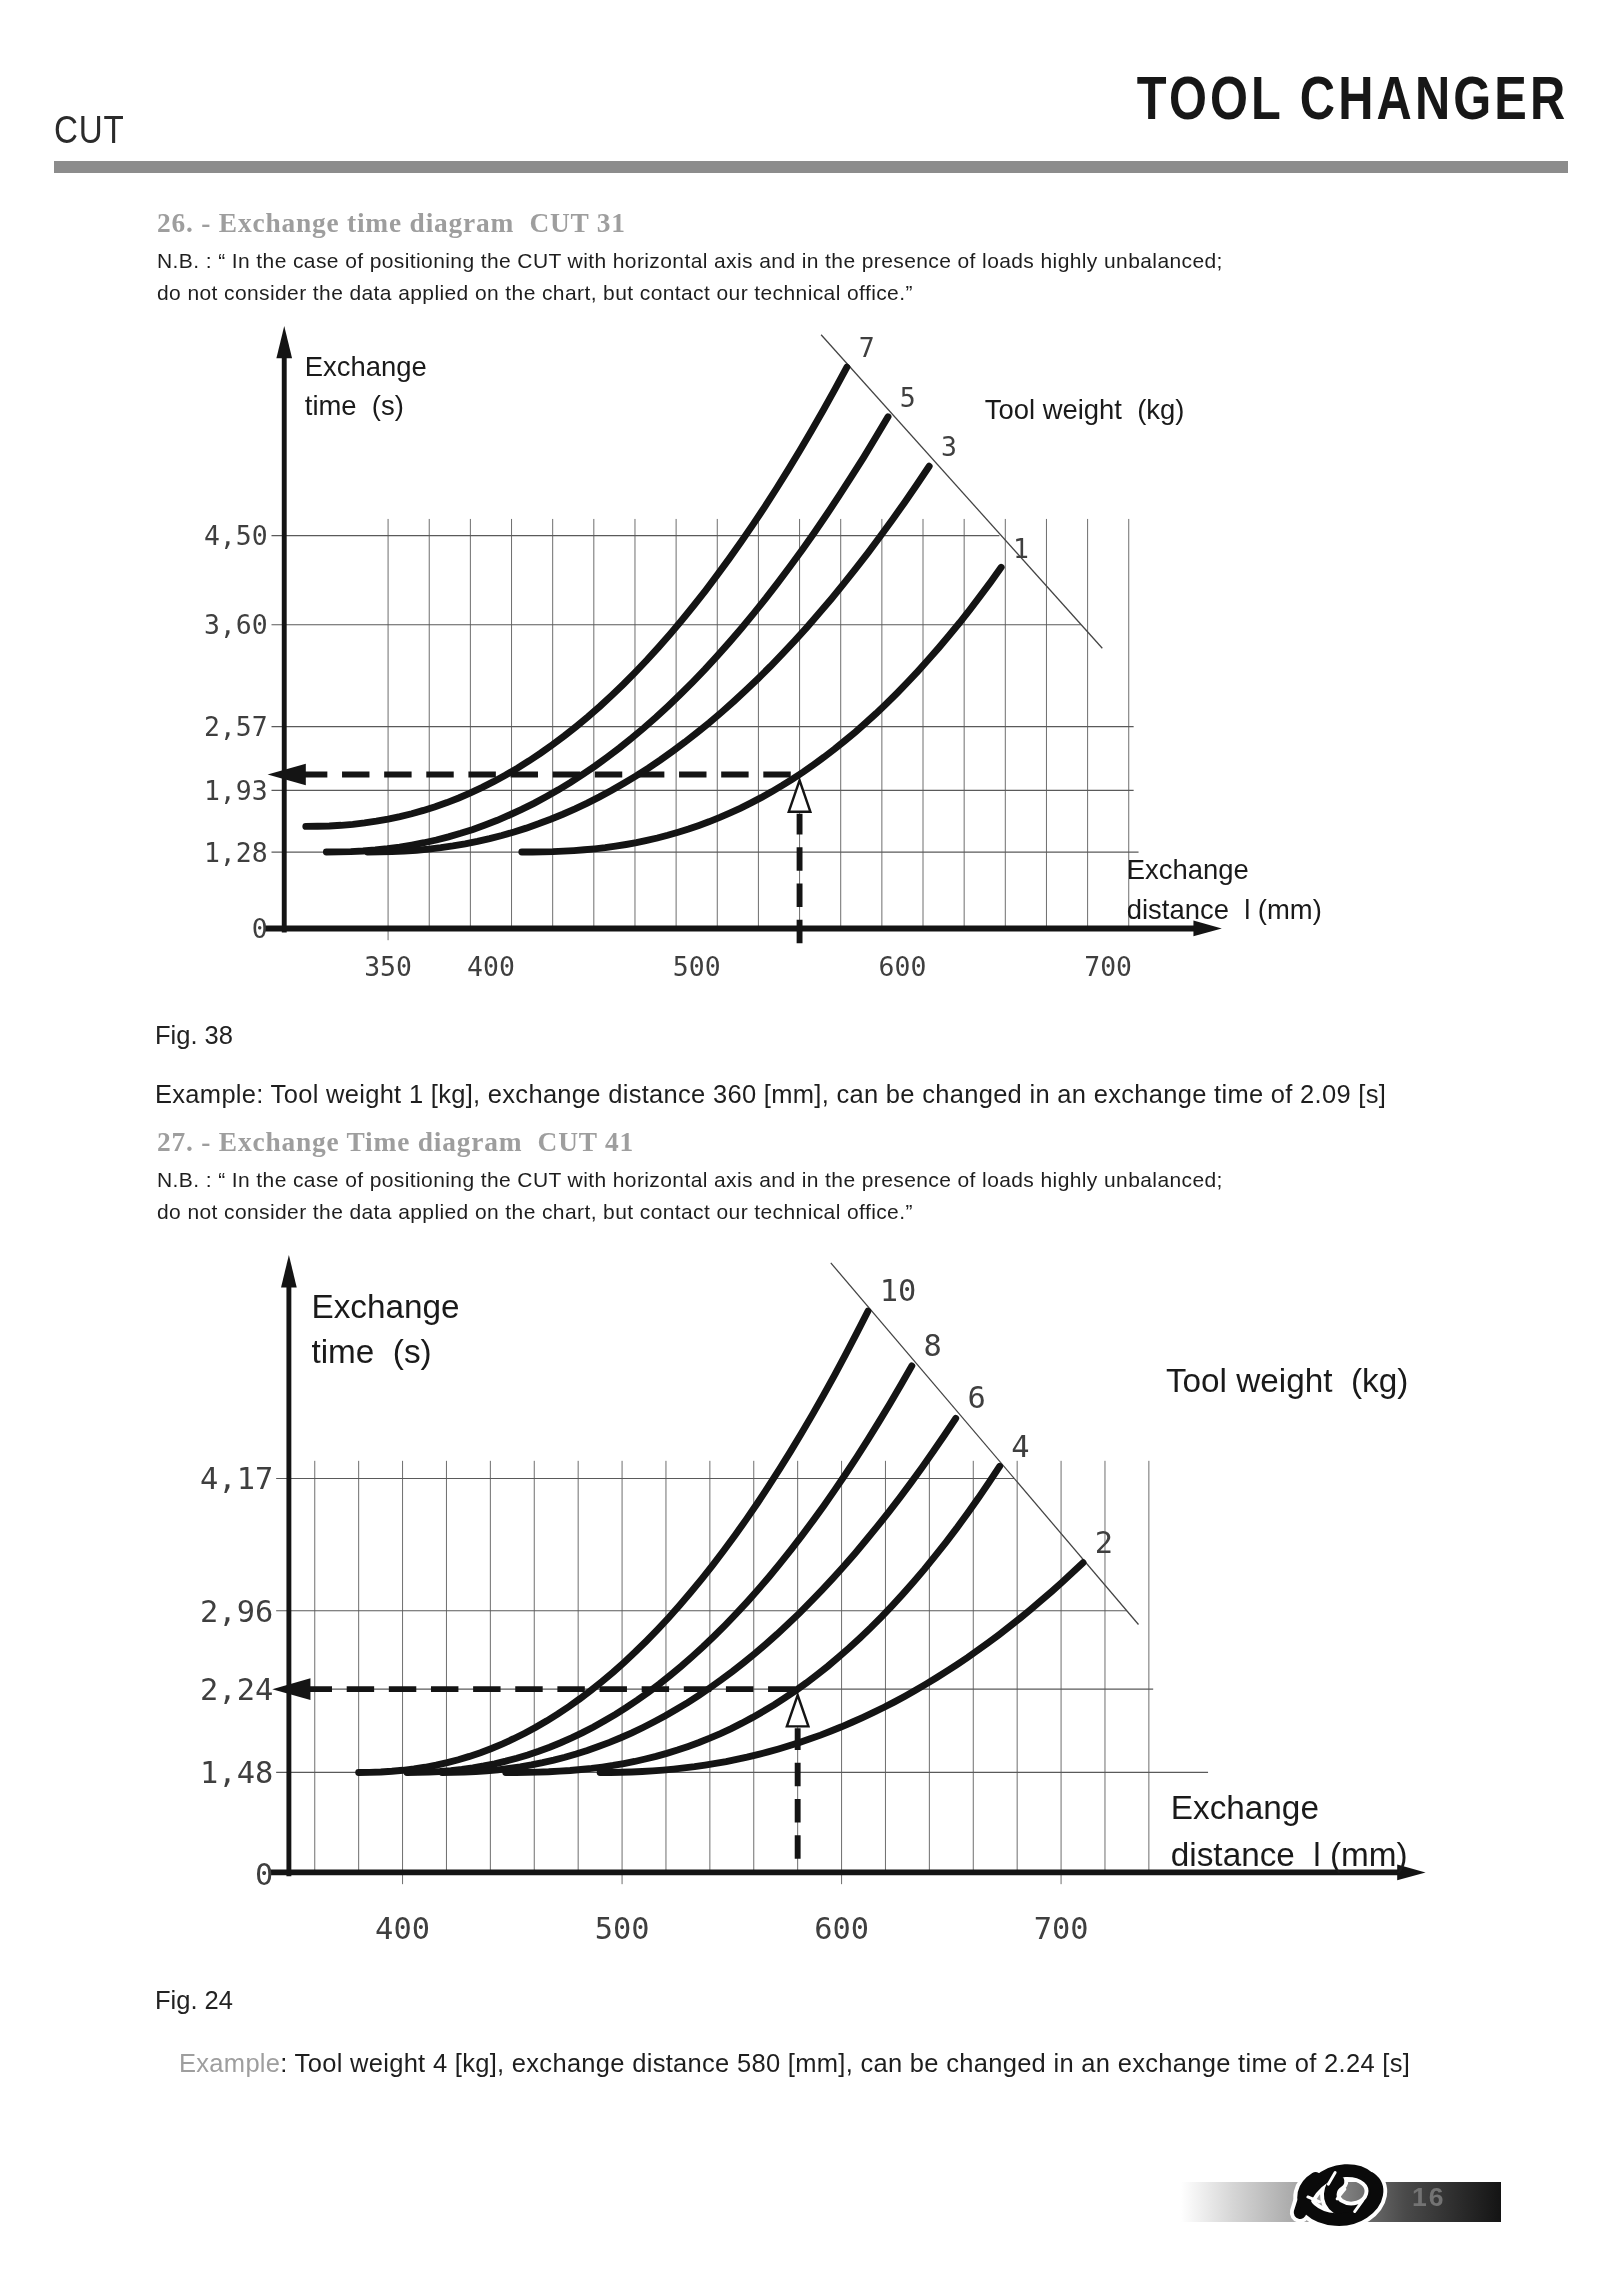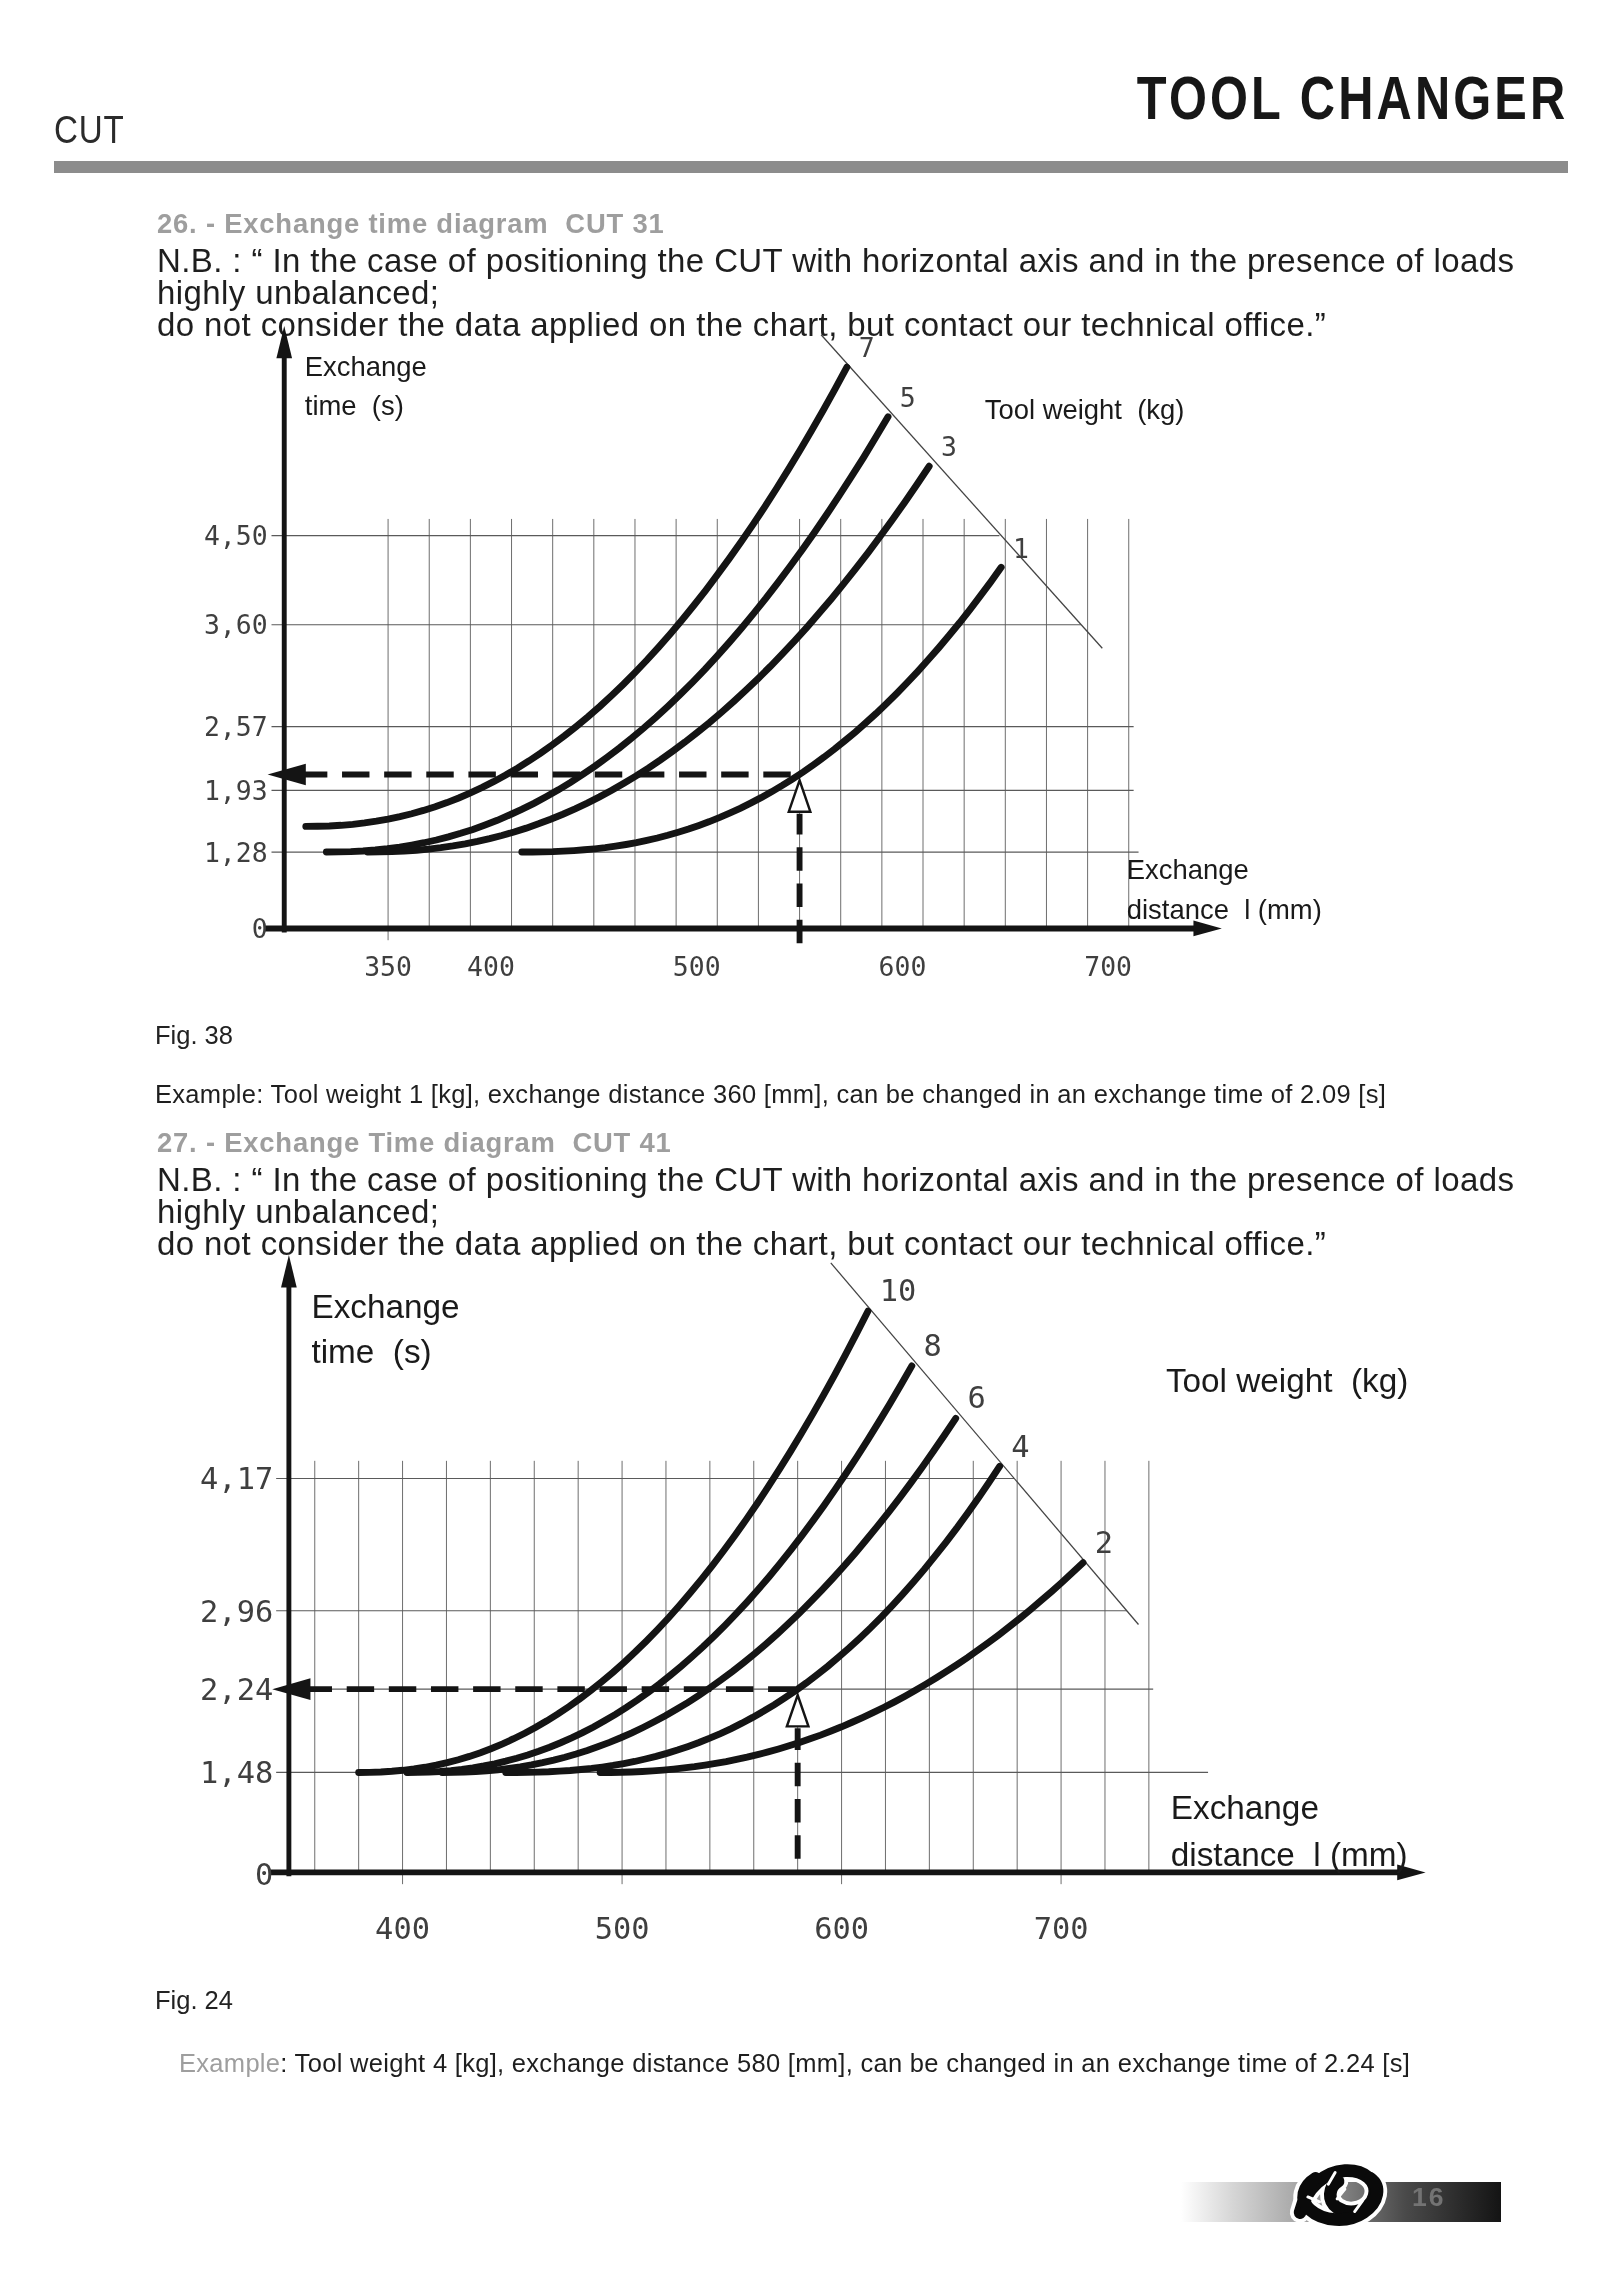--- a/index.html
+++ b/index.html
@@ -16,23 +16,23 @@
   .brand-left{
     left:54px;top:108px;font-size:39px;font-weight:400;color:#2b2b2b;
     transform:scaleX(.85);transform-origin:left bottom;letter-spacing:1px;
   }
   .brand-right{
     right:53px;top:63px;font-size:61px;font-weight:700;color:#171717;
     transform:scaleX(.80);transform-origin:right bottom;letter-spacing:3.9px;white-space:nowrap;
   }
   .divider{left:54px;top:161px;width:1514px;height:11.8px;background:var(--bar-gray);}
   .sec-heading{
-    font-size:27.4px;font-weight:700;color:var(--heading-gray);letter-spacing:0.8px;white-space:pre;
-  }
-  .nb{font-size:33px;line-height:32px;letter-spacing:0.4px;color:var(--text);width:1392px;}
+    font-size:27.4px;font-weight:700;color:var(--heading-gray);letter-spacing:0.8px;white-space:pre;font-family:Liberation Serif, serif;
+  }
+  .nb{font-size:21px;line-height:32px;letter-spacing:0.4px;color:var(--text);width:1392px;}
   .fig-caption{font-size:25.5px;color:#222;}
   .example{font-size:25.5px;letter-spacing:0.3px;white-space:nowrap;}
   .example .lbl{font-weight:400;}
   .example .lbl.gray{color:var(--heading-gray);}
   .chart-box{pointer-events:none;}
   svg text{user-select:none;}
   .footer-bar{
     left:1181px;top:2182px;width:320px;height:40px;
     background:linear-gradient(90deg,#ffffff 0%,#d6d6d6 16%,#9a9a9a 42%,#4a4a4a 70%,#141414 100%);
   }

